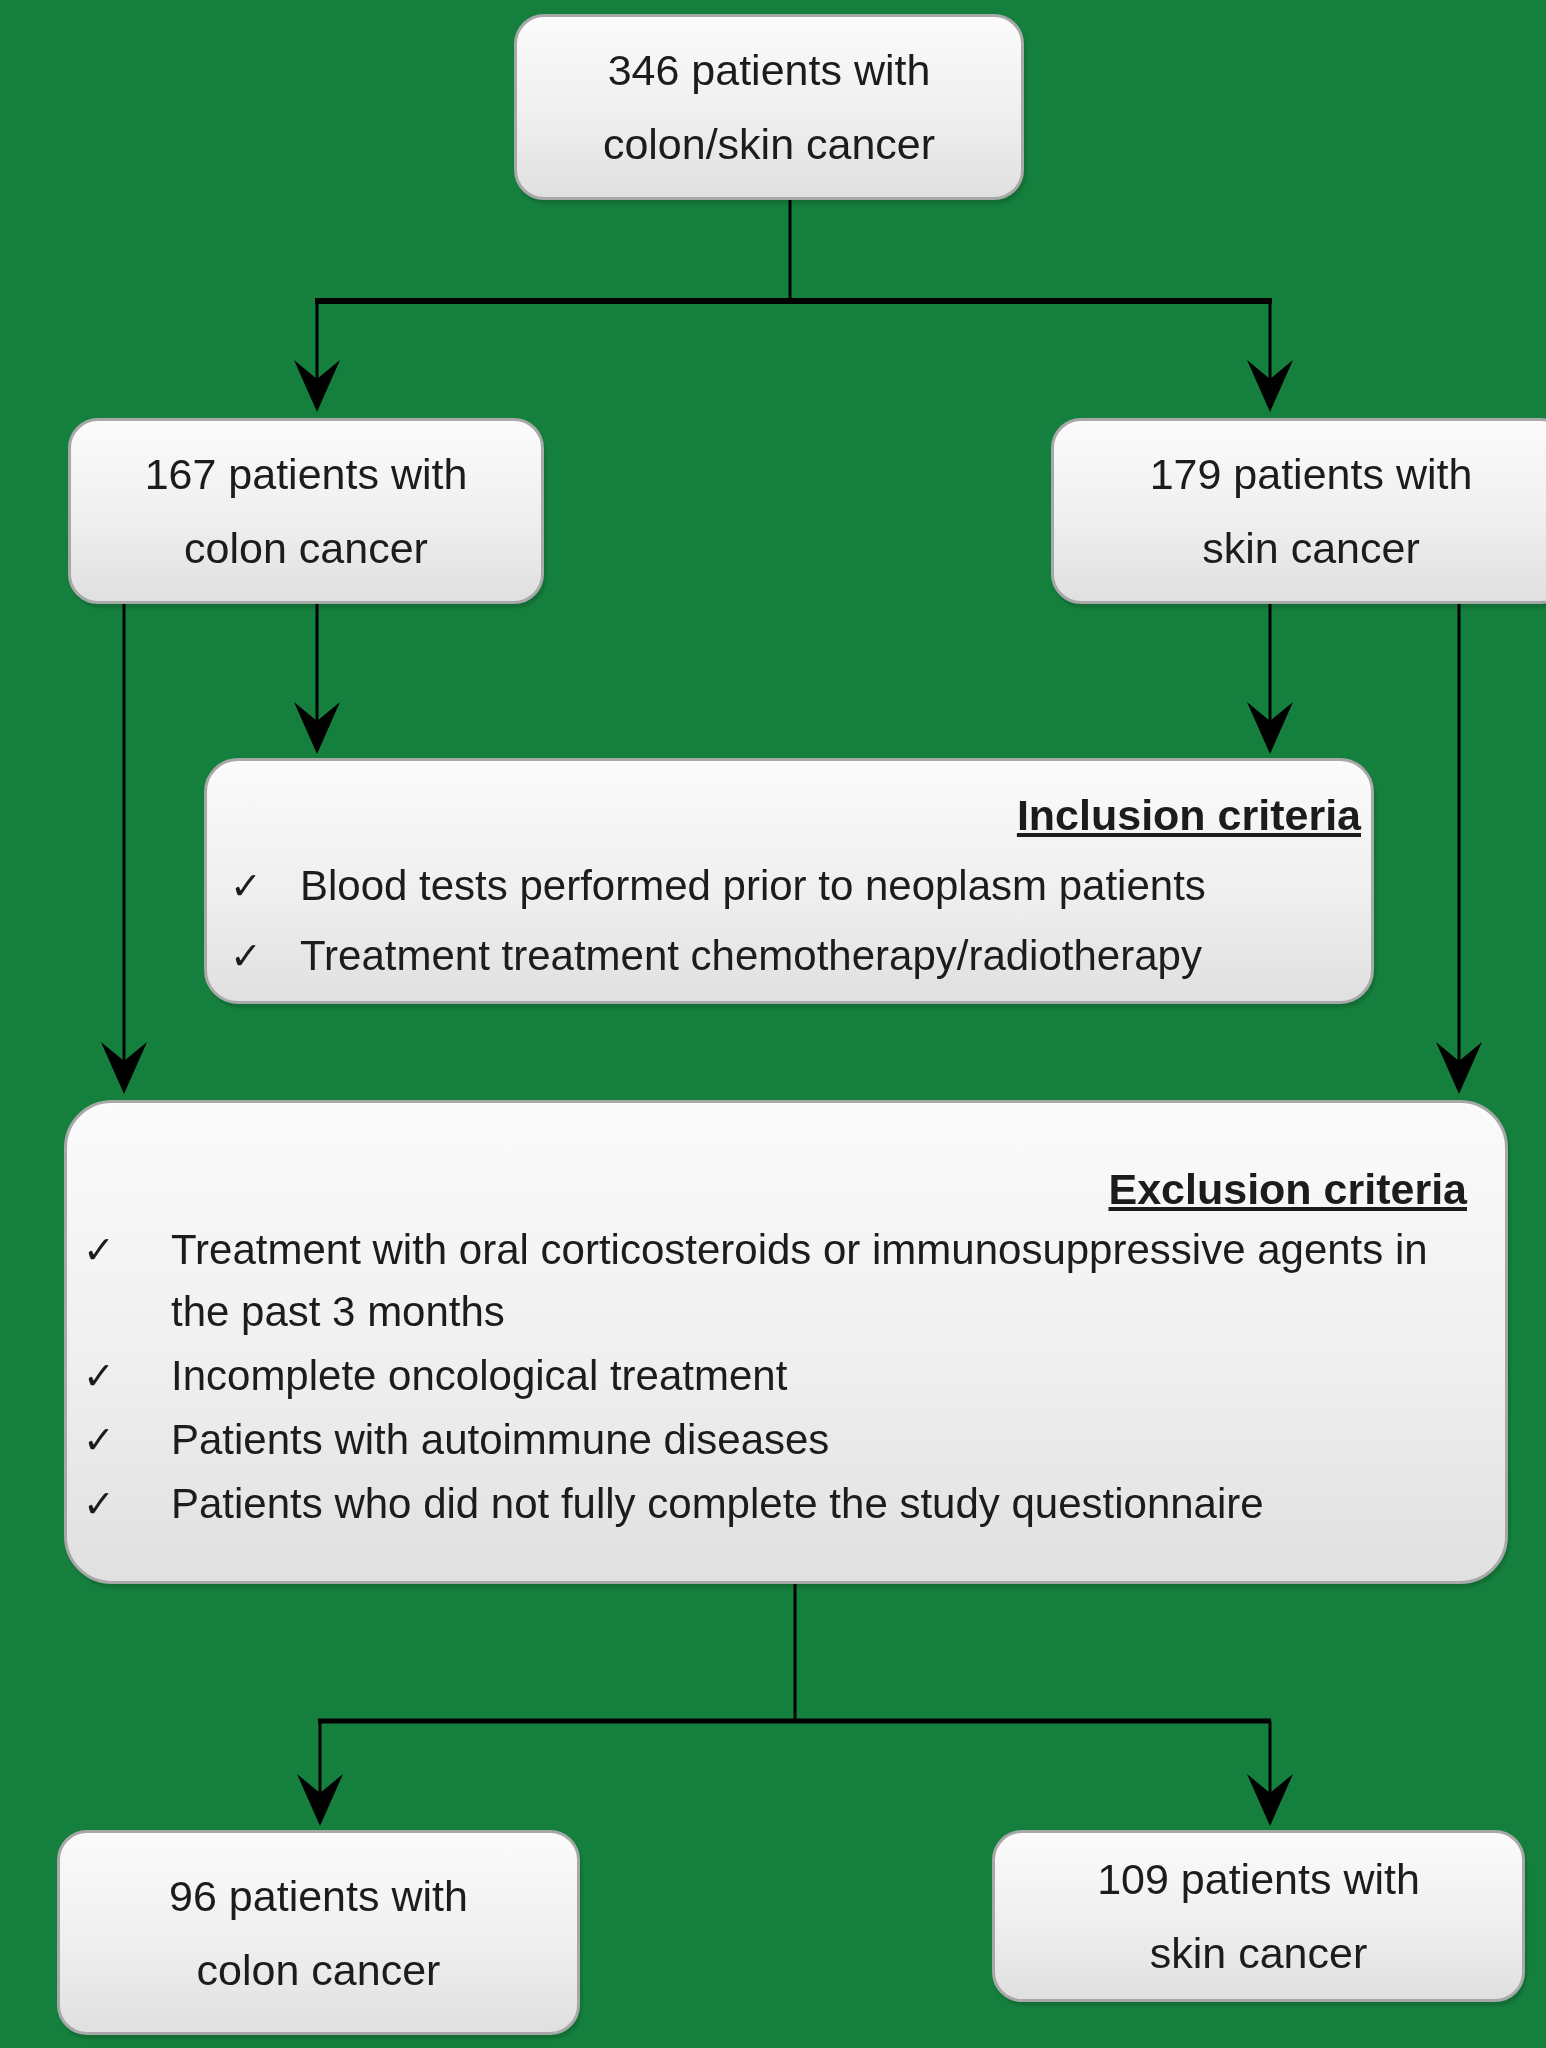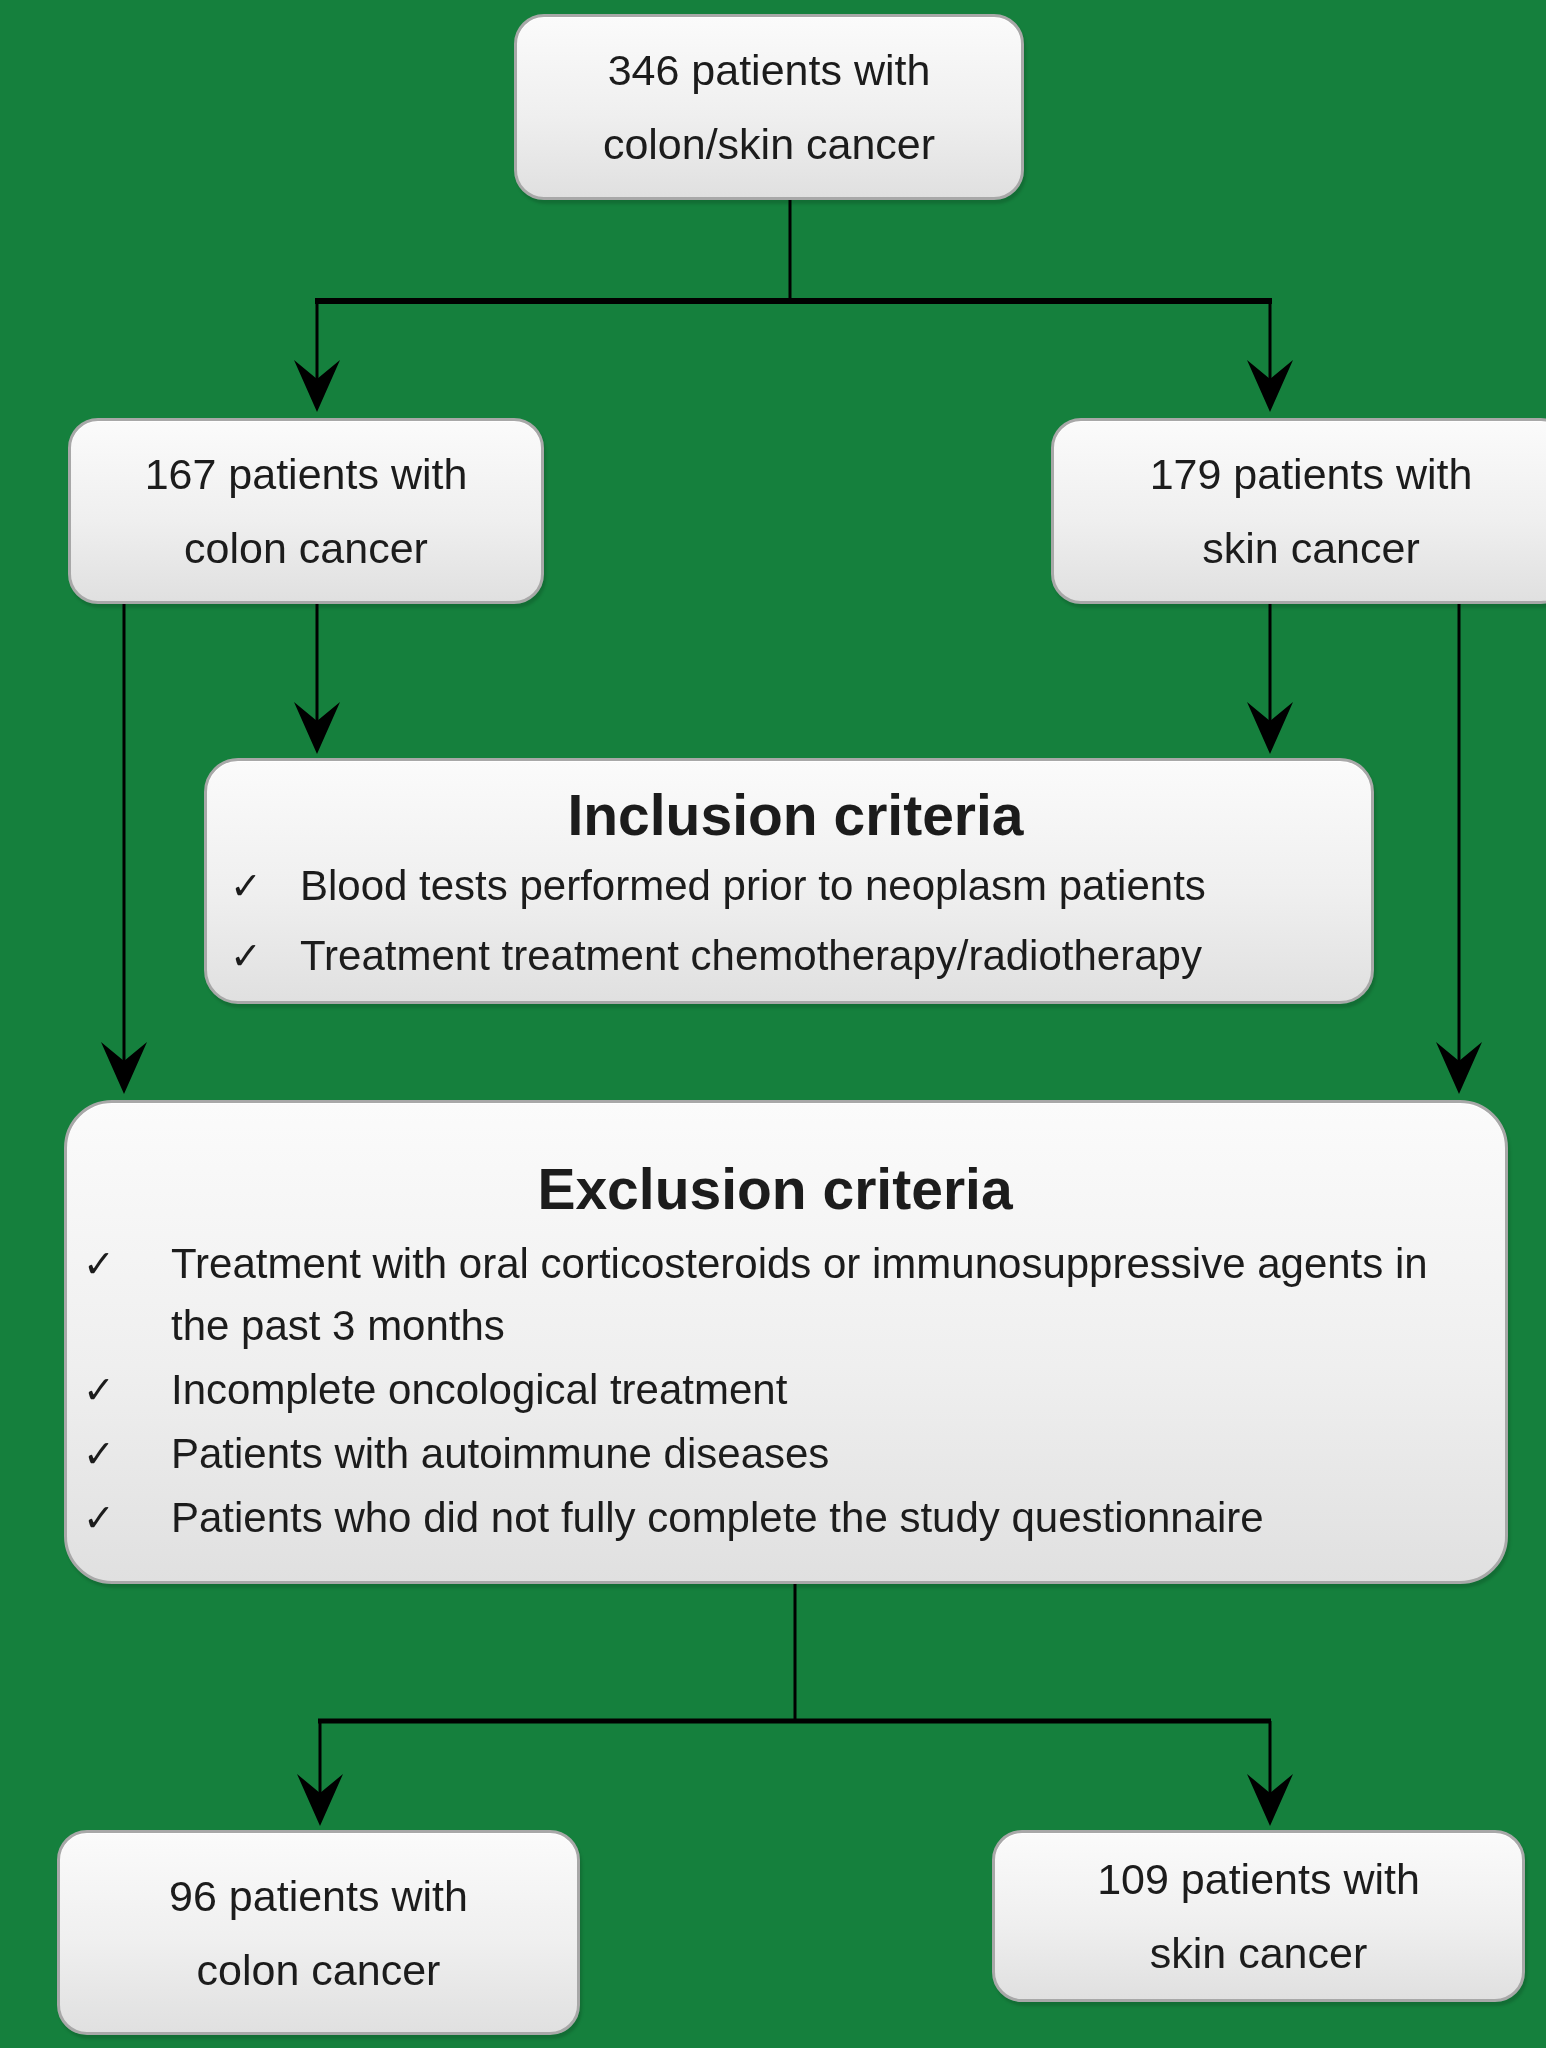--- a/index.html
+++ b/index.html
@@ -48,23 +48,24 @@
     justify-content: center;
     text-align: center;
     font-size: 43px;
     line-height: 74px;
   }
   .criteria-box {
     display: block;
   }
   .criteria-title {
     font-weight: bold;
-    font-size: 57px;
+    font-size: 43px;
     line-height: 60px;
-    text-align: center;
+    text-align: right;
+    text-decoration: underline;
   }
   .criteria-list {
     list-style: none;
     margin: 0;
     padding: 0;
   }
   .criteria-item {
     display: flex;
     align-items: flex-start;
     font-size: 42px;
@@ -77,21 +78,21 @@
   }
   .inclusion-box {
     padding: 24px 10px 0 23px;
   }
   .inclusion-box .criteria-title { margin-bottom: 8px; }
   .inclusion-box .criteria-item { line-height: 66px; margin-bottom: 4px; }
   .inclusion-box .check { flex: 0 0 70px; line-height: 66px; }
   .exclusion-box {
     padding: 56px 38px 0 16px;
   }
-  .exclusion-box .criteria-title { margin-bottom: 14px; }
+  .exclusion-box .criteria-title { }
   .exclusion-box .criteria-item { margin-bottom: 2px; }
   .exclusion-box .check { flex: 0 0 88px; }
   .item-text { display: block; }
 
   
   #box-total        { left: 514px; top: 14px;   width: 510px;  height: 186px; }
   #box-colon-init   { left: 60px;  top: 418px;  width: 476px;  height: 186px; margin-left: 8px; }
   #box-skin-init    { left: 1010px;top: 418px;  width: 520px;  height: 186px; margin-left: 41px; }
   #box-inclusion    { left: 204px; top: 758px;  width: 1170px; height: 246px; border-radius: 34px; }
   #box-exclusion    { left: 64px;  top: 1100px; width: 1444px; height: 484px; border-radius: 48px; }

